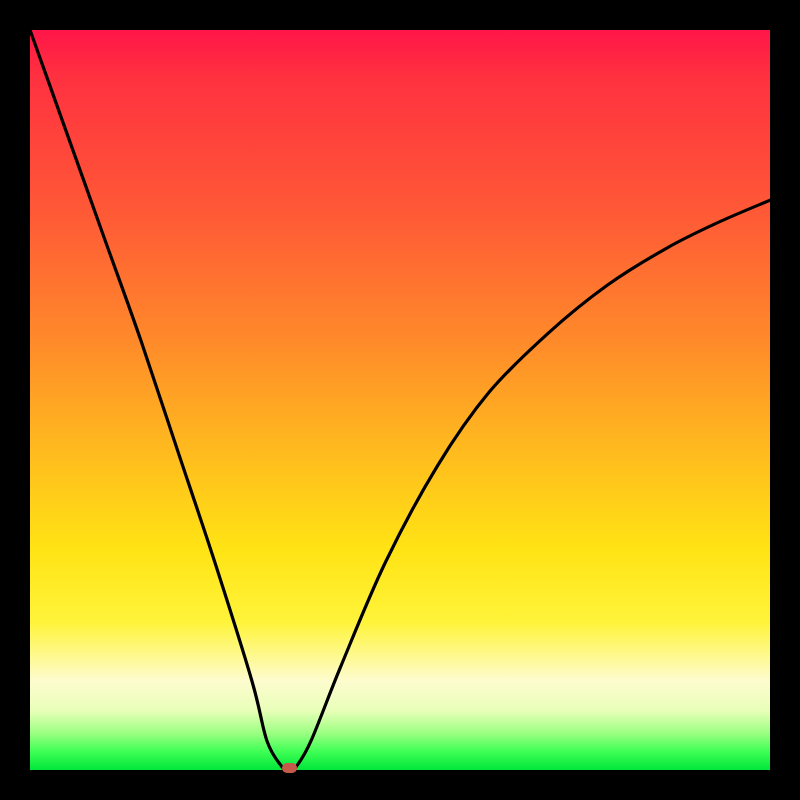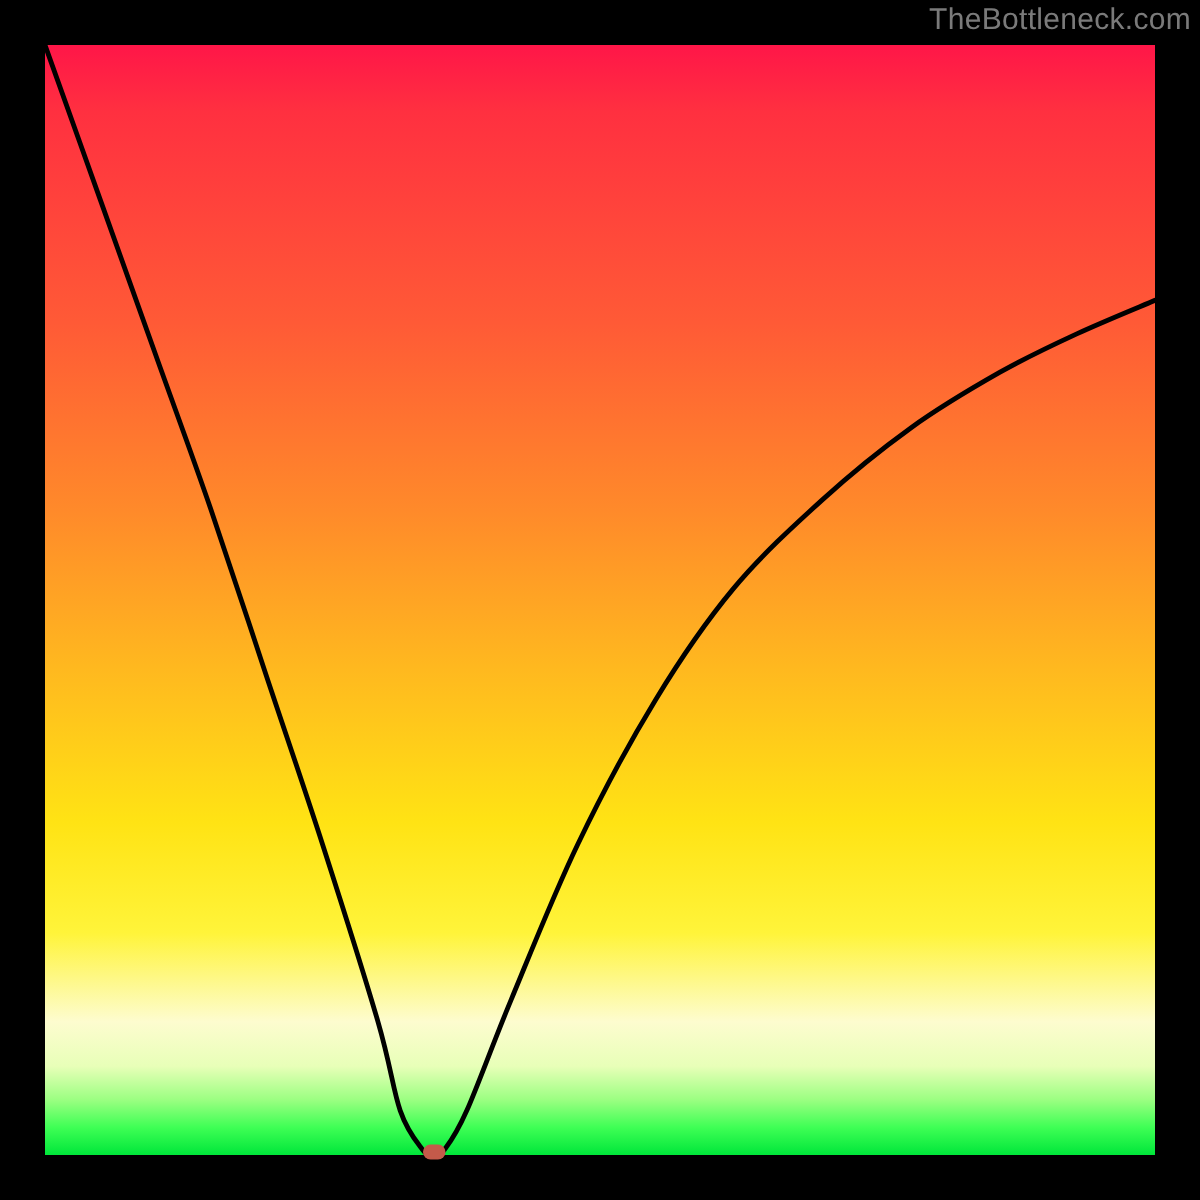--- a/index.html
+++ b/index.html
@@ -68,14 +68,13 @@
 
   <div class="plot-area">
 
     <svg class="curve" viewBox="0 0 740 740" preserveAspectRatio="none">
       <path fill="none" stroke="#000" stroke-width="3.2" stroke-linecap="round" stroke-linejoin="round" d="M 0.0 0.0 C 6.2 17.3 24.7 69.1 37.0 103.6 C 49.3 138.1 61.7 172.7 74.0 207.2 C 86.3 241.7 98.7 275.0 111.0 310.8 C 123.3 346.6 135.7 384.8 148.0 421.8 C 160.3 458.8 172.7 494.6 185.0 532.8 C 197.3 571.0 213.4 621.6 222.0 651.2 C 230.6 680.8 231.9 696.2 236.8 710.4 C 241.7 724.6 247.9 731.4 251.6 736.3 C 255.3 741.2 256.5 740.0 259.0 740.0 C 261.5 740.0 262.7 741.2 266.4 736.3 C 270.1 731.4 273.8 727.0 281.2 710.4 C 288.6 693.8 298.5 666.0 310.8 636.4 C 323.1 606.8 339.2 566.1 355.2 532.8 C 371.2 499.5 389.7 465.0 407.0 436.6 C 424.3 408.2 440.3 384.8 458.8 362.6 C 477.3 340.4 498.3 321.3 518.0 303.4 C 537.7 285.5 557.5 269.5 577.2 255.3 C 596.9 241.1 617.9 228.8 636.4 218.3 C 654.9 207.8 670.9 200.4 688.2 192.4 C 705.5 184.4 731.4 173.9 740.0 170.2"></path>
     </svg>
 
     <div class="marker" style="left:251.5px; top:733.0px; background:#c45a4a;"></div>
   </div>
 
-  <div class="watermark">TheBottleneck.com</div>
 </div>
 
 </body></html>

